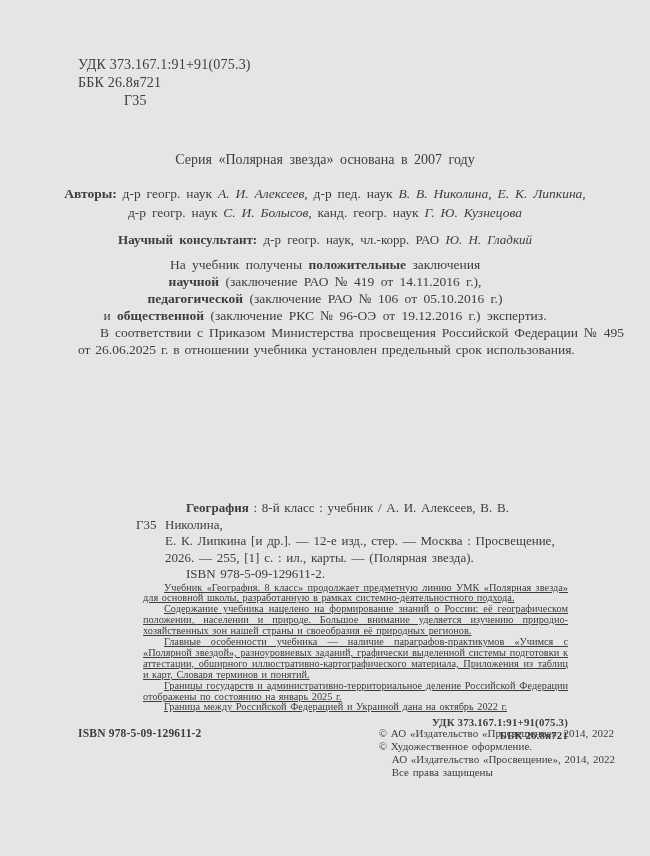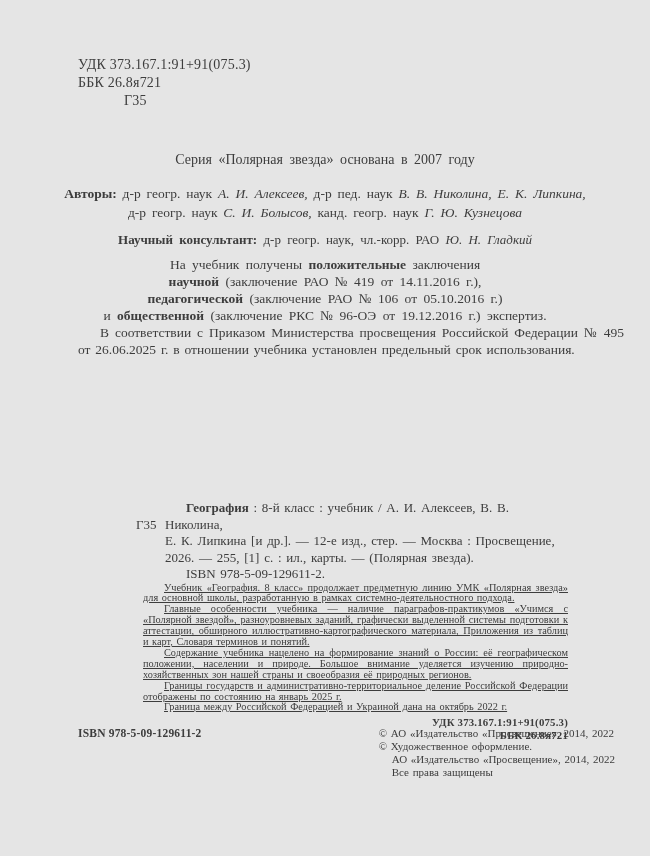--- a/index.html
+++ b/index.html
@@ -95,22 +95,22 @@
         <span class="b">География</span>
         <span>: 8-й класс : учебник / А. И. Алексеев, В. В. Николина,</span>
       </div>
       <div>Е. К. Липкина [и др.]. — 12-е изд., стер. — Москва : Просвещение,</div>
       <div>2026. — 255, [1] с. : ил., карты. — (Полярная звезда).</div>
       <div class="isbn-l">ISBN 978-5-09-129611-2.</div>
     </div>
 
     <div class="annotation">
       <p>Учебник «География. 8 класс» продолжает предметную линию УМК «Полярная звезда» для основной школы, разработанную в рамках системно-деятельностного подхода.</p>
+      <p>Содержание учебника нацелено на формирование знаний о России: её географическом положении, населении и природе. Большое внимание уделяется изучению природно-хозяйственных зон нашей страны и своеобразия её природных регионов.</p>
       <p>Главные особенности учебника — наличие параграфов-практикумов «Учимся с «Полярной звездой», разноуровневых заданий, графически выделенной системы подготовки к аттестации, обширного иллюстративно-картографического материала, Приложения из таблиц и карт, Словаря терминов и понятий.</p>
-      <p>Содержание учебника нацелено на формирование знаний о России: её географическом положении, населении и природе. Большое внимание уделяется изучению природно-хозяйственных зон нашей страны и своеобразия её природных регионов.</p>
       <p>Границы государств и административно-территориальное деление Российской Федерации отображены по состоянию на январь 2025 г.</p>
       <p>Граница между Российской Федерацией и Украиной дана на октябрь 2022 г.</p>
     </div>
 
     <div class="bottom-codes">
       <div>УДК 373.167.1:91+91(075.3)</div>
       <div>ББК 26.8я721</div>
     </div>
 
   </div>

